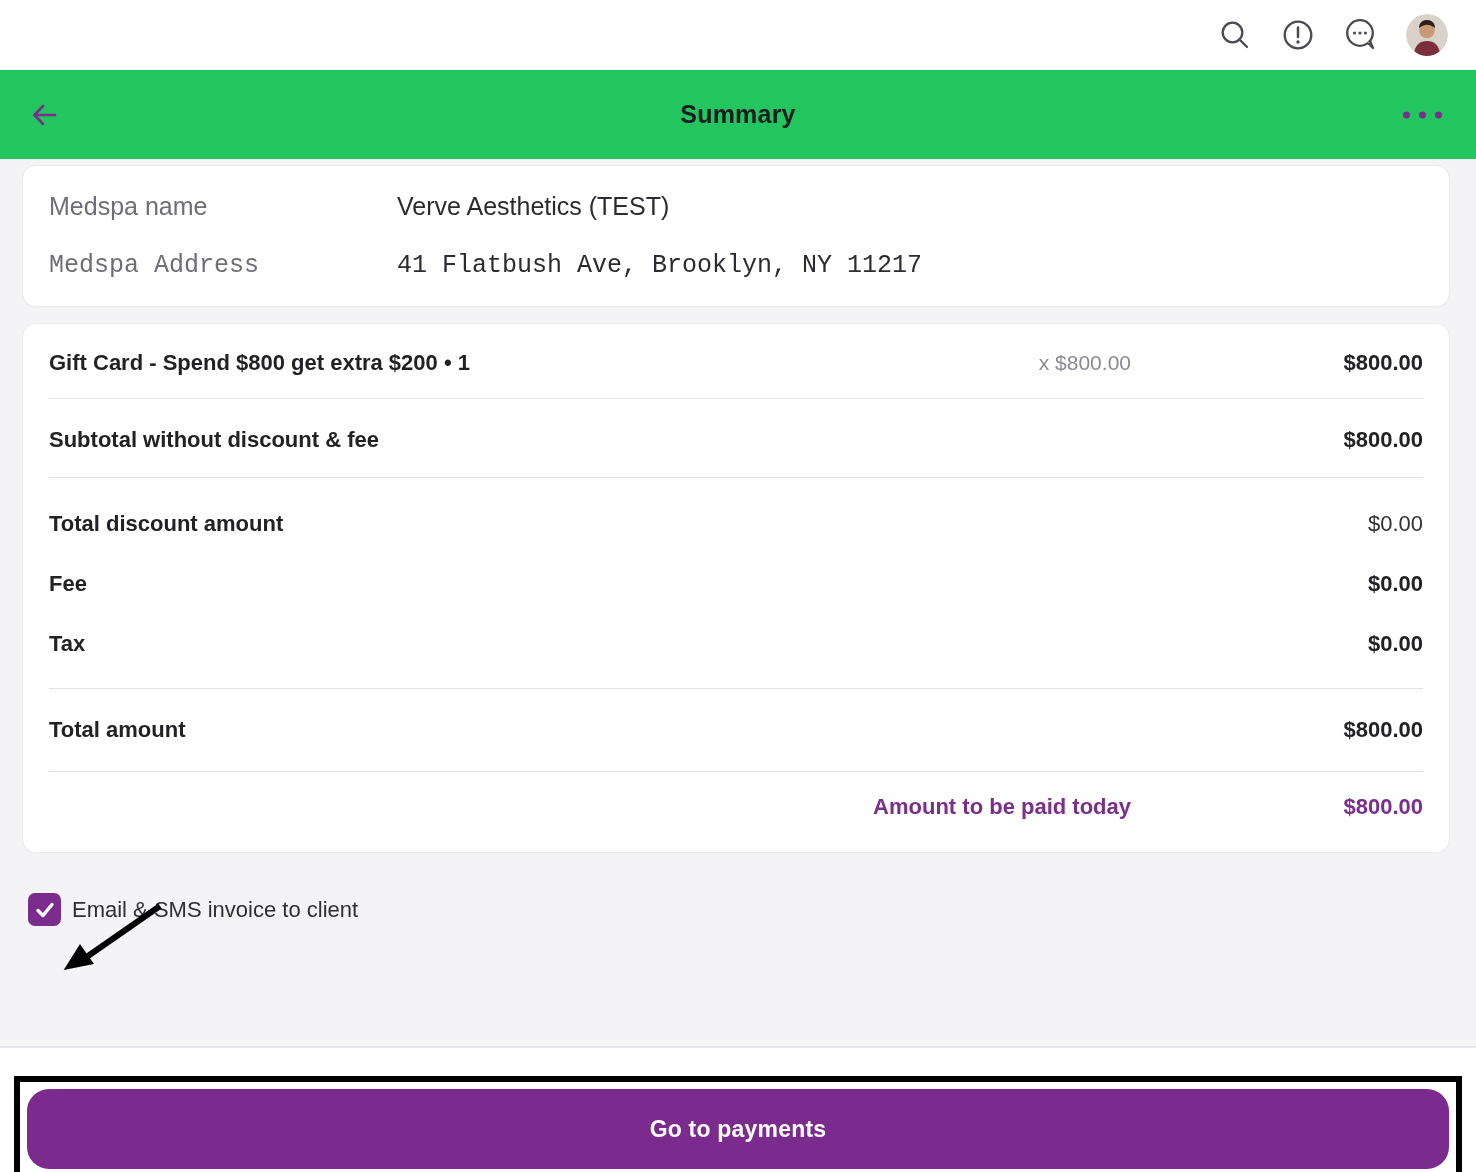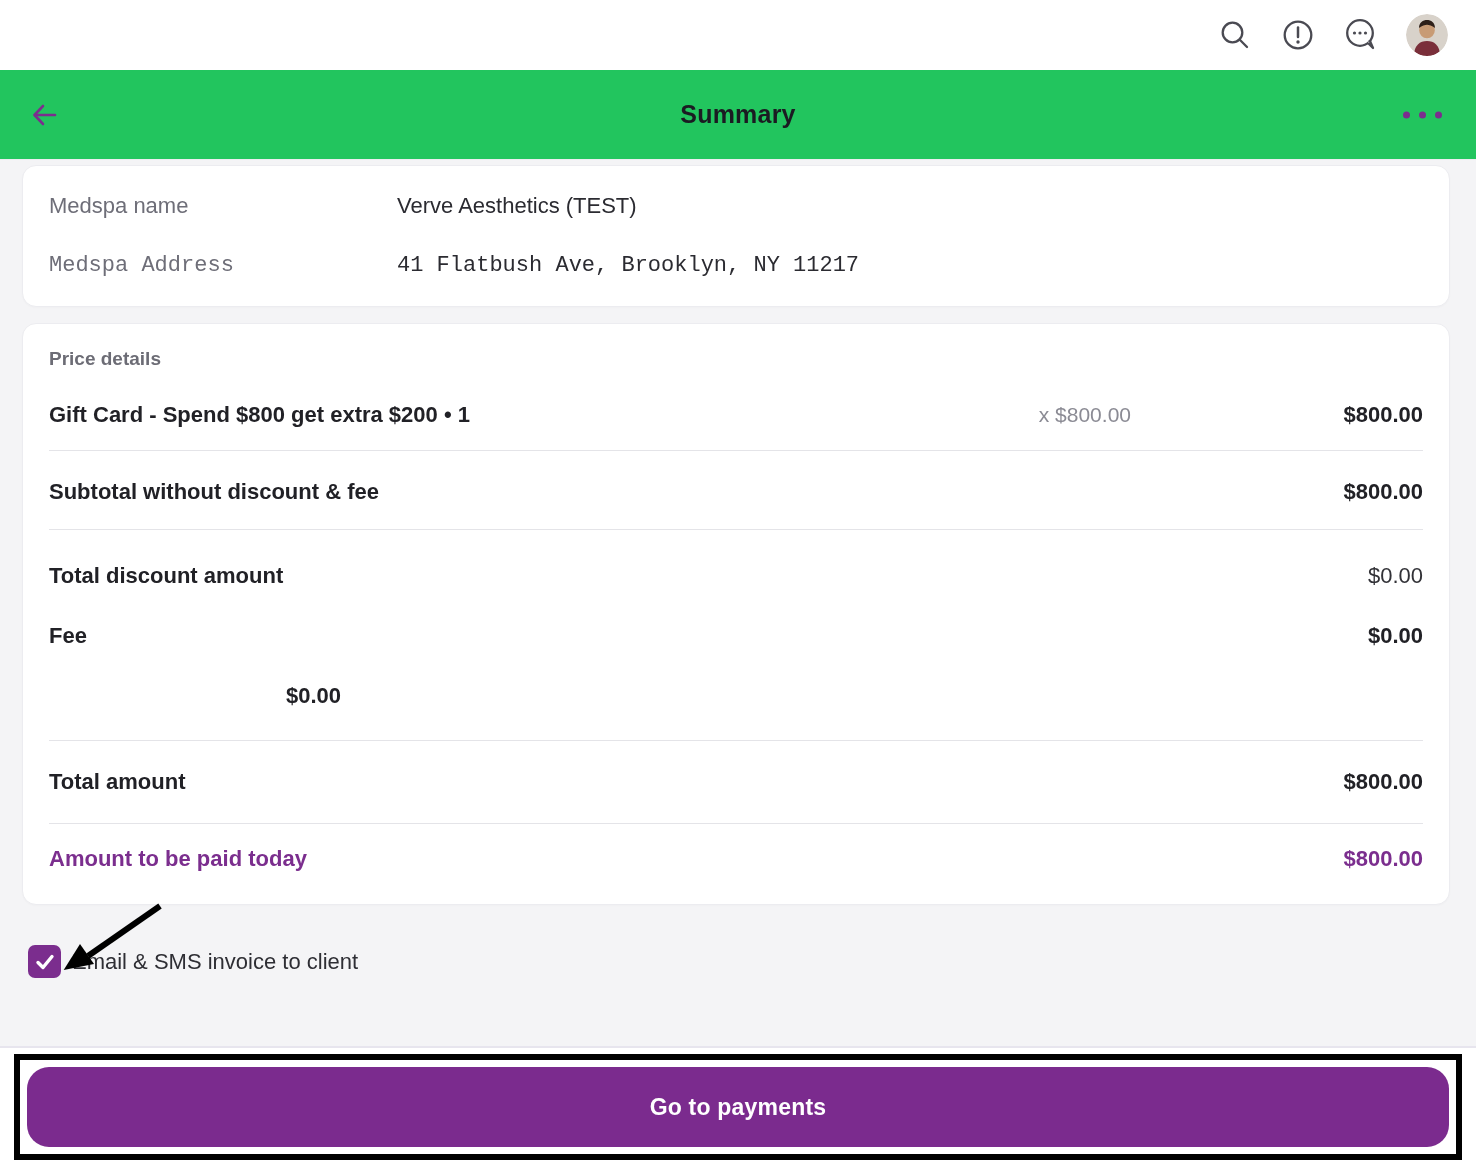--- a/index.html
+++ b/index.html
@@ -65,40 +65,40 @@
     position: relative;
     padding: 5px 26px 0 22px;
   }
   .card {
     background: #ffffff;
     border: 1px solid #ececf0;
     border-radius: 14px;
     box-shadow: 0 1px 2px rgba(0,0,0,0.02);
   }
   .card.medspa { padding: 26px; }
-  .kv-row { display: flex; font-size: 22px; line-height: 28px; }
+  .kv-row { display: flex; font-size: 25px; line-height: 28px; }
   .kv-row + .kv-row { margin-top: 32px; font-family: Liberation Mono, monospace; }
   .kv-label { width: 348px; color: #6e6e78; }
   .kv-value { color: #2b2b31; }
 
   .card.price { margin-top: 16px; padding: 24px 26px 30px; }
   .section-title { font-size: 19px; font-weight: 700; color: #6c6c75; margin-bottom: 30px; }
 
   .price-row {
     display: flex; align-items: baseline;
     font-size: 22px; line-height: 30px;
   }
   .price-row .row-label { flex: 1; font-weight: 700; color: #212126; }
   .price-row .row-unit { color: #8b8b94; font-size: 21px; }
   .price-row .row-amount {
     width: 292px; text-align: right;
     font-weight: 700; color: #212126;
   }
   .price-row.regular-value .row-amount { font-weight: 400; color: #323237; }
-  .price-row.purple .row-label, .price-row.purple .row-amount { color: #7b2e8e; }
+  .price-row.purple .row-label, .price-row.purple .row-amount { color: #7b2e8e; text-align: right; }
 
   .divider { border: 0; border-top: 1px solid #e4e4e8; }
   .divider.d1 { margin: 20px 0 26px; }
   .divider.d2 { margin: 22px 0 16px; }
   .divider.d3 { margin: 14px 0 16px; }
   .divider.d4 { margin: 16px 0 20px; }
   .mid-row { padding: 15px 0; }
   .total-row { padding: 10px 0; }
 
   
@@ -121,21 +121,21 @@
     left: 48px; top: 738px;
     width: 125px; height: 95px;
     pointer-events: none;
   }
 
   
   .footer {
     height: 126px;
     background: #ffffff;
     border-top: 2px solid #e7e5ee;
-    padding: 6px 14px 0;
+    padding: 28px 14px 0;
   }
   .annotation-box {
     border: 6px solid #000000;
     background: #ffffff;
     padding: 7px;
   }
   .pay-button {
     height: 80px;
     background: #7b2b8e;
     border-radius: 22px;
@@ -212,21 +212,20 @@
       <div class="kv-label">Medspa name</div>
       <div class="kv-value">Verve Aesthetics (TEST)</div>
     </div>
     <div class="kv-row">
       <div class="kv-label">Medspa Address</div>
       <div class="kv-value">41 Flatbush Ave, Brooklyn, NY 11217</div>
     </div>
   </div>
 
   <div class="card price">
-    <div class="section-title">Price details</div>
 
     <div class="price-row">
       <div class="row-label">Gift Card - Spend $800 get extra $200 • 1</div>
       <div class="row-unit">x $800.00</div>
       <div class="row-amount">$800.00</div>
     </div>
 
     <hr class="divider d1">
 
     <div class="price-row">
@@ -238,20 +237,21 @@
 
     <div class="price-row mid-row regular-value">
       <div class="row-label">Total discount amount</div>
       <div class="row-amount">$0.00</div>
     </div>
     <div class="price-row mid-row">
       <div class="row-label">Fee</div>
       <div class="row-amount">$0.00</div>
     </div>
     <div class="price-row mid-row">
+      <div class="row-label">Tax</div>
       <div class="row-amount">$0.00</div>
     </div>
 
     <hr class="divider d3">
 
     <div class="price-row total-row">
       <div class="row-label">Total amount</div>
       <div class="row-amount">$800.00</div>
     </div>
 

